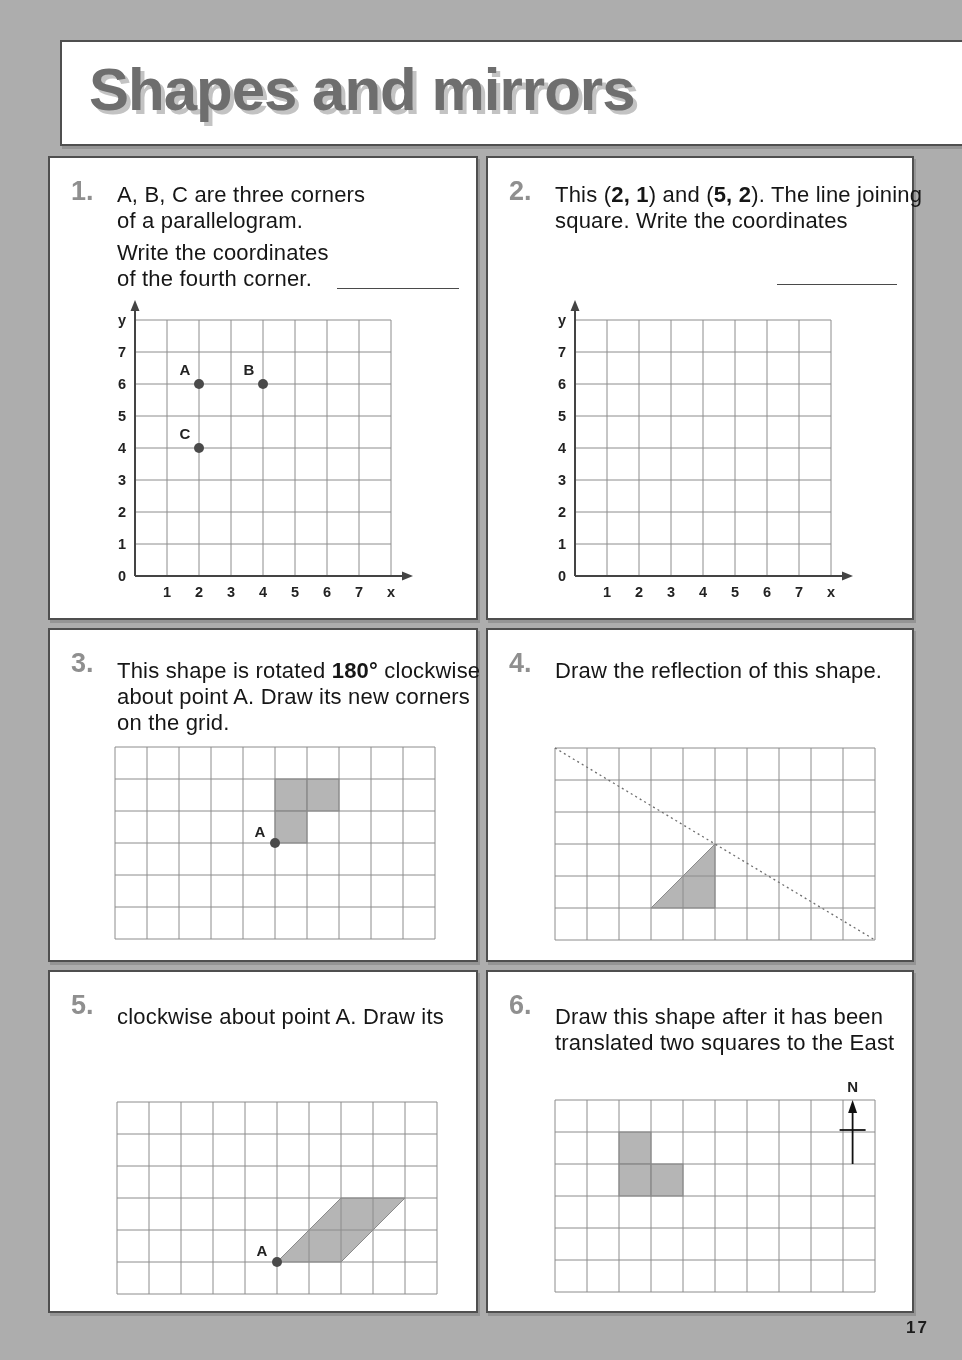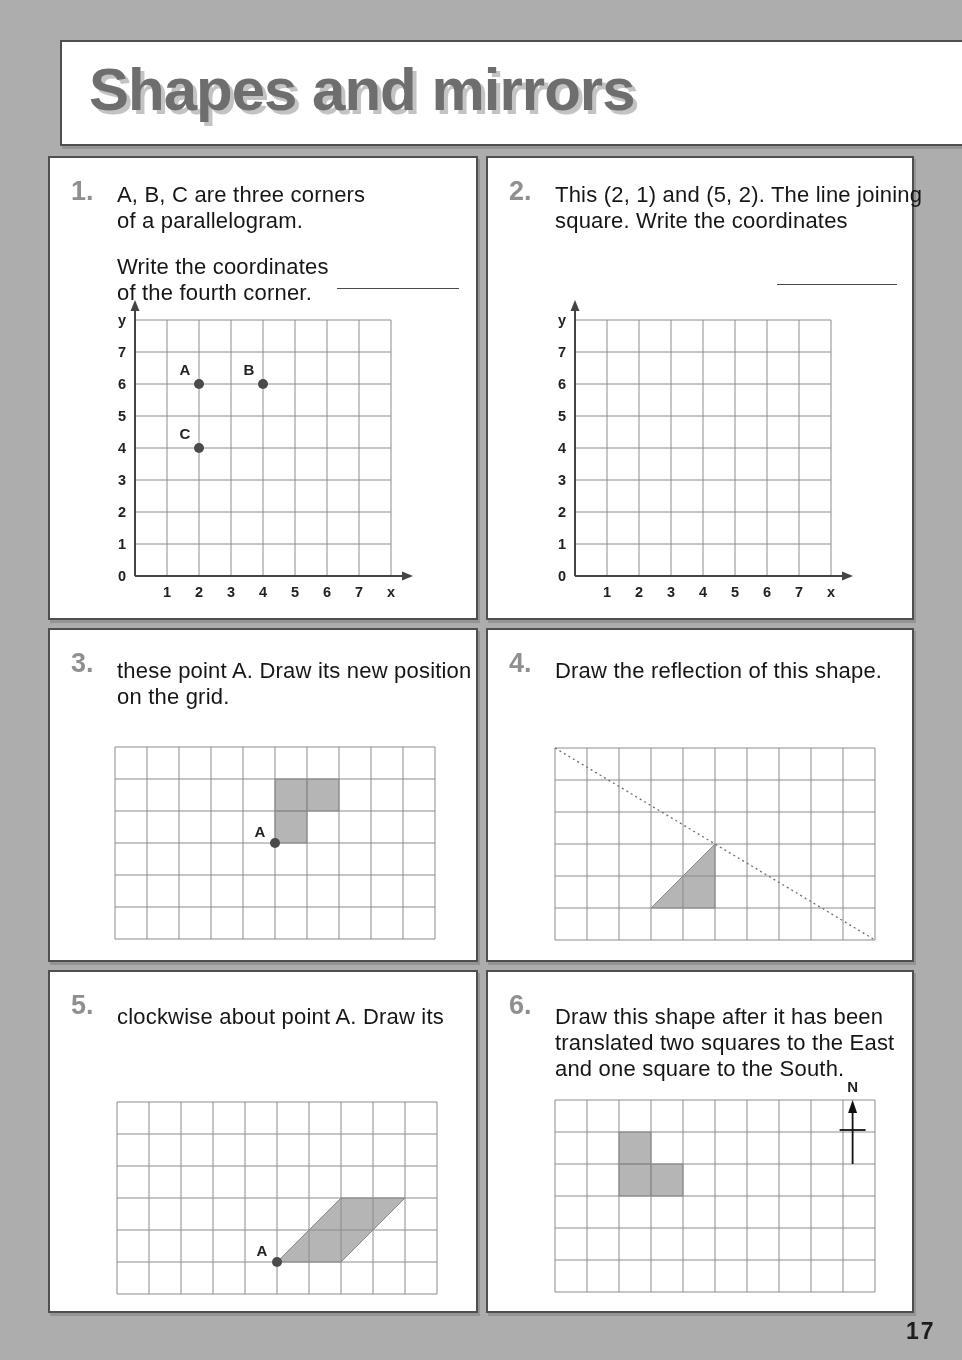--- a/index.html
+++ b/index.html
@@ -28,38 +28,38 @@
   .p6{left:486px;top:970px;width:428px;height:343px}
 
   .num{
     position:absolute;left:21px;top:18px;
     font-size:27px;font-weight:bold;color:#8f8f8f;
   }
   .text{position:absolute;left:67px;top:24px;font-size:22px}
   .p3 .text,.p4 .text{top:28px}
   .p5 .text,.p6 .text{top:32px}
   .line{height:26px;white-space:nowrap;letter-spacing:.2px}
-  .line b{font-weight:normal}
-  .pbreak{margin-top:20px}
+  .line b{font-weight:bold}
+  .pbreak{margin-top:6px}
 
   .answer{position:absolute;border-bottom:1.5px solid #4a4a4a}
   .p1 .answer{left:287px;top:130px;width:122px}
   .p2 .answer{left:289px;top:126px;width:120px}
 
   .figure{position:absolute;line-height:0}
   .p1 .figure{left:63px;top:138px}
   .p2 .figure{left:65px;top:138px}
   .p3 .figure{left:61px;top:113px}
   .p4 .figure{left:63px;top:114px}
   .p5 .figure{left:63px;top:126px}
   .p6 .figure{left:63px;top:100px}
 
   .page-num{
     position:absolute;left:906px;top:1318px;width:40px;
-    font-size:23px;font-weight:bold;color:#1d1d1d;letter-spacing:2px;
+    font-size:17px;font-weight:bold;color:#1d1d1d;letter-spacing:2px;
   }
   svg text{font-family:"Liberation Sans", sans-serif}
 </style>
 </head>
 <body>
 
 <div class="box title-box">
   <h1 class="title-text">Shapes and mirrors</h1>
 </div>
 
@@ -167,21 +167,22 @@
         <text x="182" y="301" text-anchor="middle" font-size="14.5" font-weight="600" fill="#222222">5</text>
         <text x="214" y="301" text-anchor="middle" font-size="14.5" font-weight="600" fill="#222222">6</text>
         <text x="246" y="301" text-anchor="middle" font-size="14.5" font-weight="600" fill="#222222">7</text>
         <text x="278" y="301" text-anchor="middle" font-size="14.5" font-weight="600" fill="#222222">x</text>
       </svg></div>
 </div>
 
 <div class="box p3">
   <div class="num">3.</div>
   <div class="text">
-      <div class="line"><span>these point A. Draw its new position</span></div>
+      <div class="line"><span>This shape is rotated </span><b>180°</b><span> clockwise</span></div>
+      <div class="line"><span>about point A. Draw its new corners</span></div>
       <div class="line"><span>on the grid.</span></div>
     </div>
   <div class="figure"><svg width="328" height="200" viewBox="0 0 328 200">
         <rect x="164" y="36" width="32" height="32" fill="#b5b5b5" stroke="#8a8a8a" stroke-width="1"></rect>
         <rect x="196" y="36" width="32" height="32" fill="#b5b5b5" stroke="#8a8a8a" stroke-width="1"></rect>
         <rect x="164" y="68" width="32" height="32" fill="#b5b5b5" stroke="#8a8a8a" stroke-width="1"></rect>
         <line x1="4" y1="4" x2="4" y2="196" stroke="#8c8c8c" stroke-width="1"></line>
         <line x1="36" y1="4" x2="36" y2="196" stroke="#8c8c8c" stroke-width="1"></line>
         <line x1="68" y1="4" x2="68" y2="196" stroke="#8c8c8c" stroke-width="1"></line>
         <line x1="100" y1="4" x2="100" y2="196" stroke="#8c8c8c" stroke-width="1"></line>
@@ -261,21 +262,20 @@
         <circle cx="164" cy="164" r="5" fill="#4a4a4a"></circle>
         <text x="149" y="158" text-anchor="middle" font-size="15" font-weight="bold" fill="#222222">A</text>
       </svg></div>
 </div>
 
 <div class="box p6">
   <div class="num">6.</div>
   <div class="text">
       <div class="line"><span>Draw this shape after it has been</span></div>
       <div class="line"><span>translated two squares to the East</span></div>
-      <div class="line"><span>and one square to the South.</span></div>
     </div>
   <div class="figure"><svg width="328" height="224" viewBox="0 0 328 224">
         <rect x="68" y="60" width="32" height="32" fill="#b5b5b5" stroke="#8a8a8a" stroke-width="1"></rect>
         <rect x="68" y="92" width="32" height="32" fill="#b5b5b5" stroke="#8a8a8a" stroke-width="1"></rect>
         <rect x="100" y="92" width="32" height="32" fill="#b5b5b5" stroke="#8a8a8a" stroke-width="1"></rect>
         <line x1="4" y1="28" x2="4" y2="220" stroke="#8c8c8c" stroke-width="1"></line>
         <line x1="36" y1="28" x2="36" y2="220" stroke="#8c8c8c" stroke-width="1"></line>
         <line x1="68" y1="28" x2="68" y2="220" stroke="#8c8c8c" stroke-width="1"></line>
         <line x1="100" y1="28" x2="100" y2="220" stroke="#8c8c8c" stroke-width="1"></line>
         <line x1="132" y1="28" x2="132" y2="220" stroke="#8c8c8c" stroke-width="1"></line>

